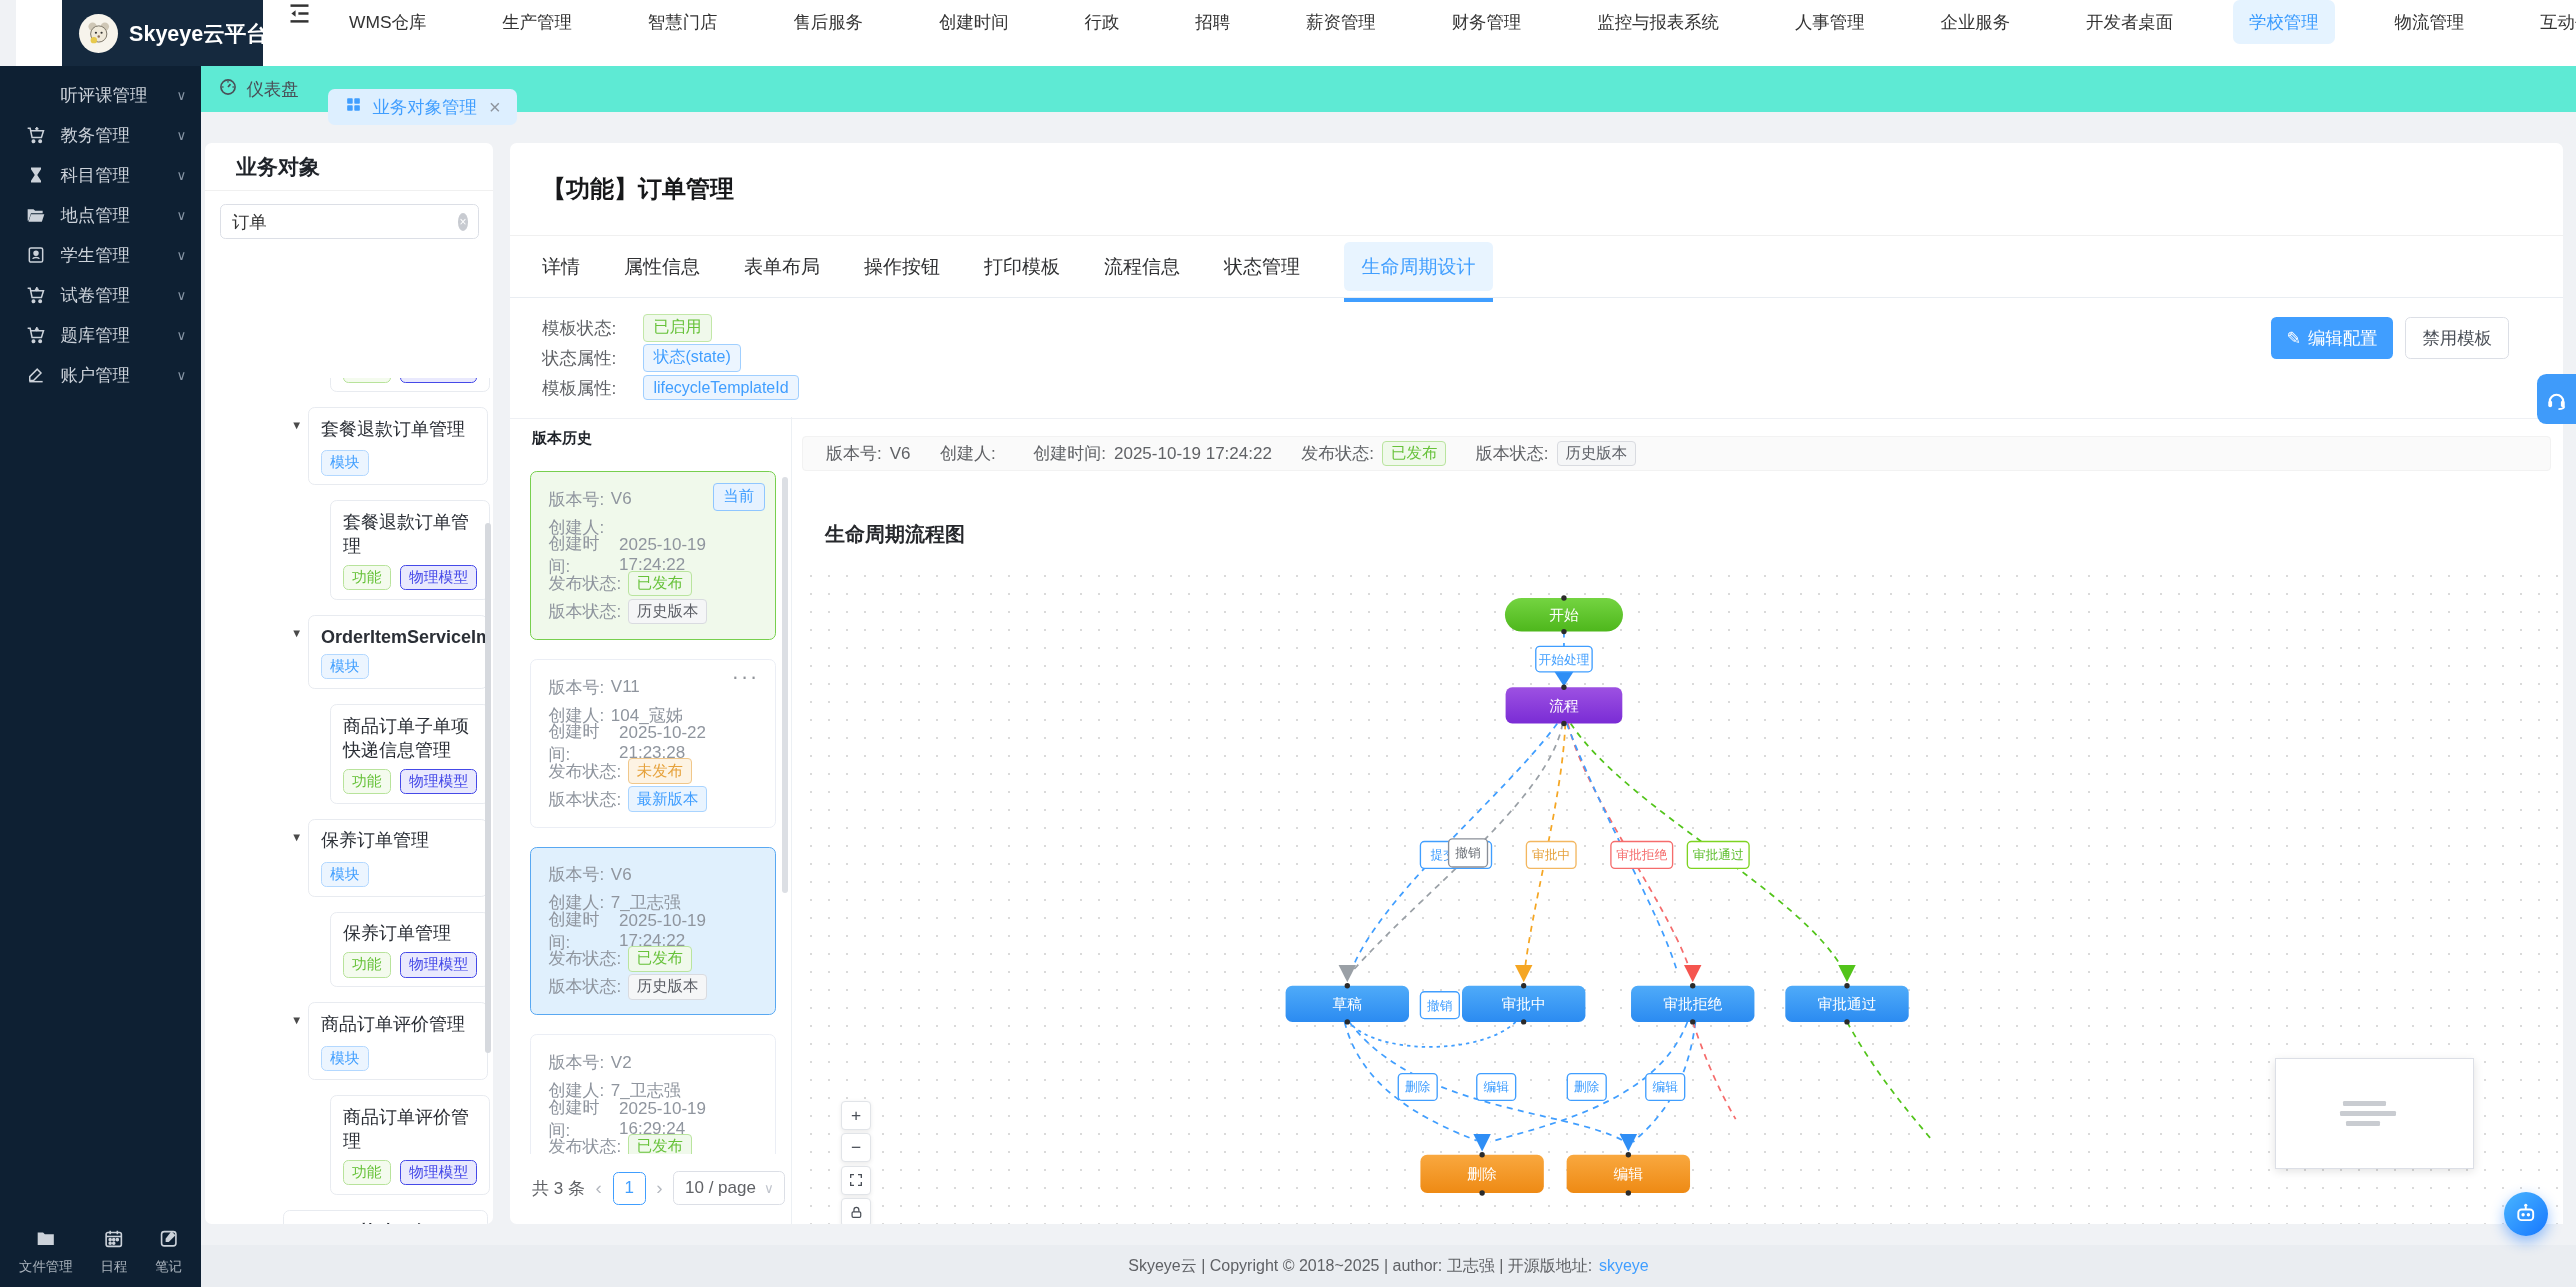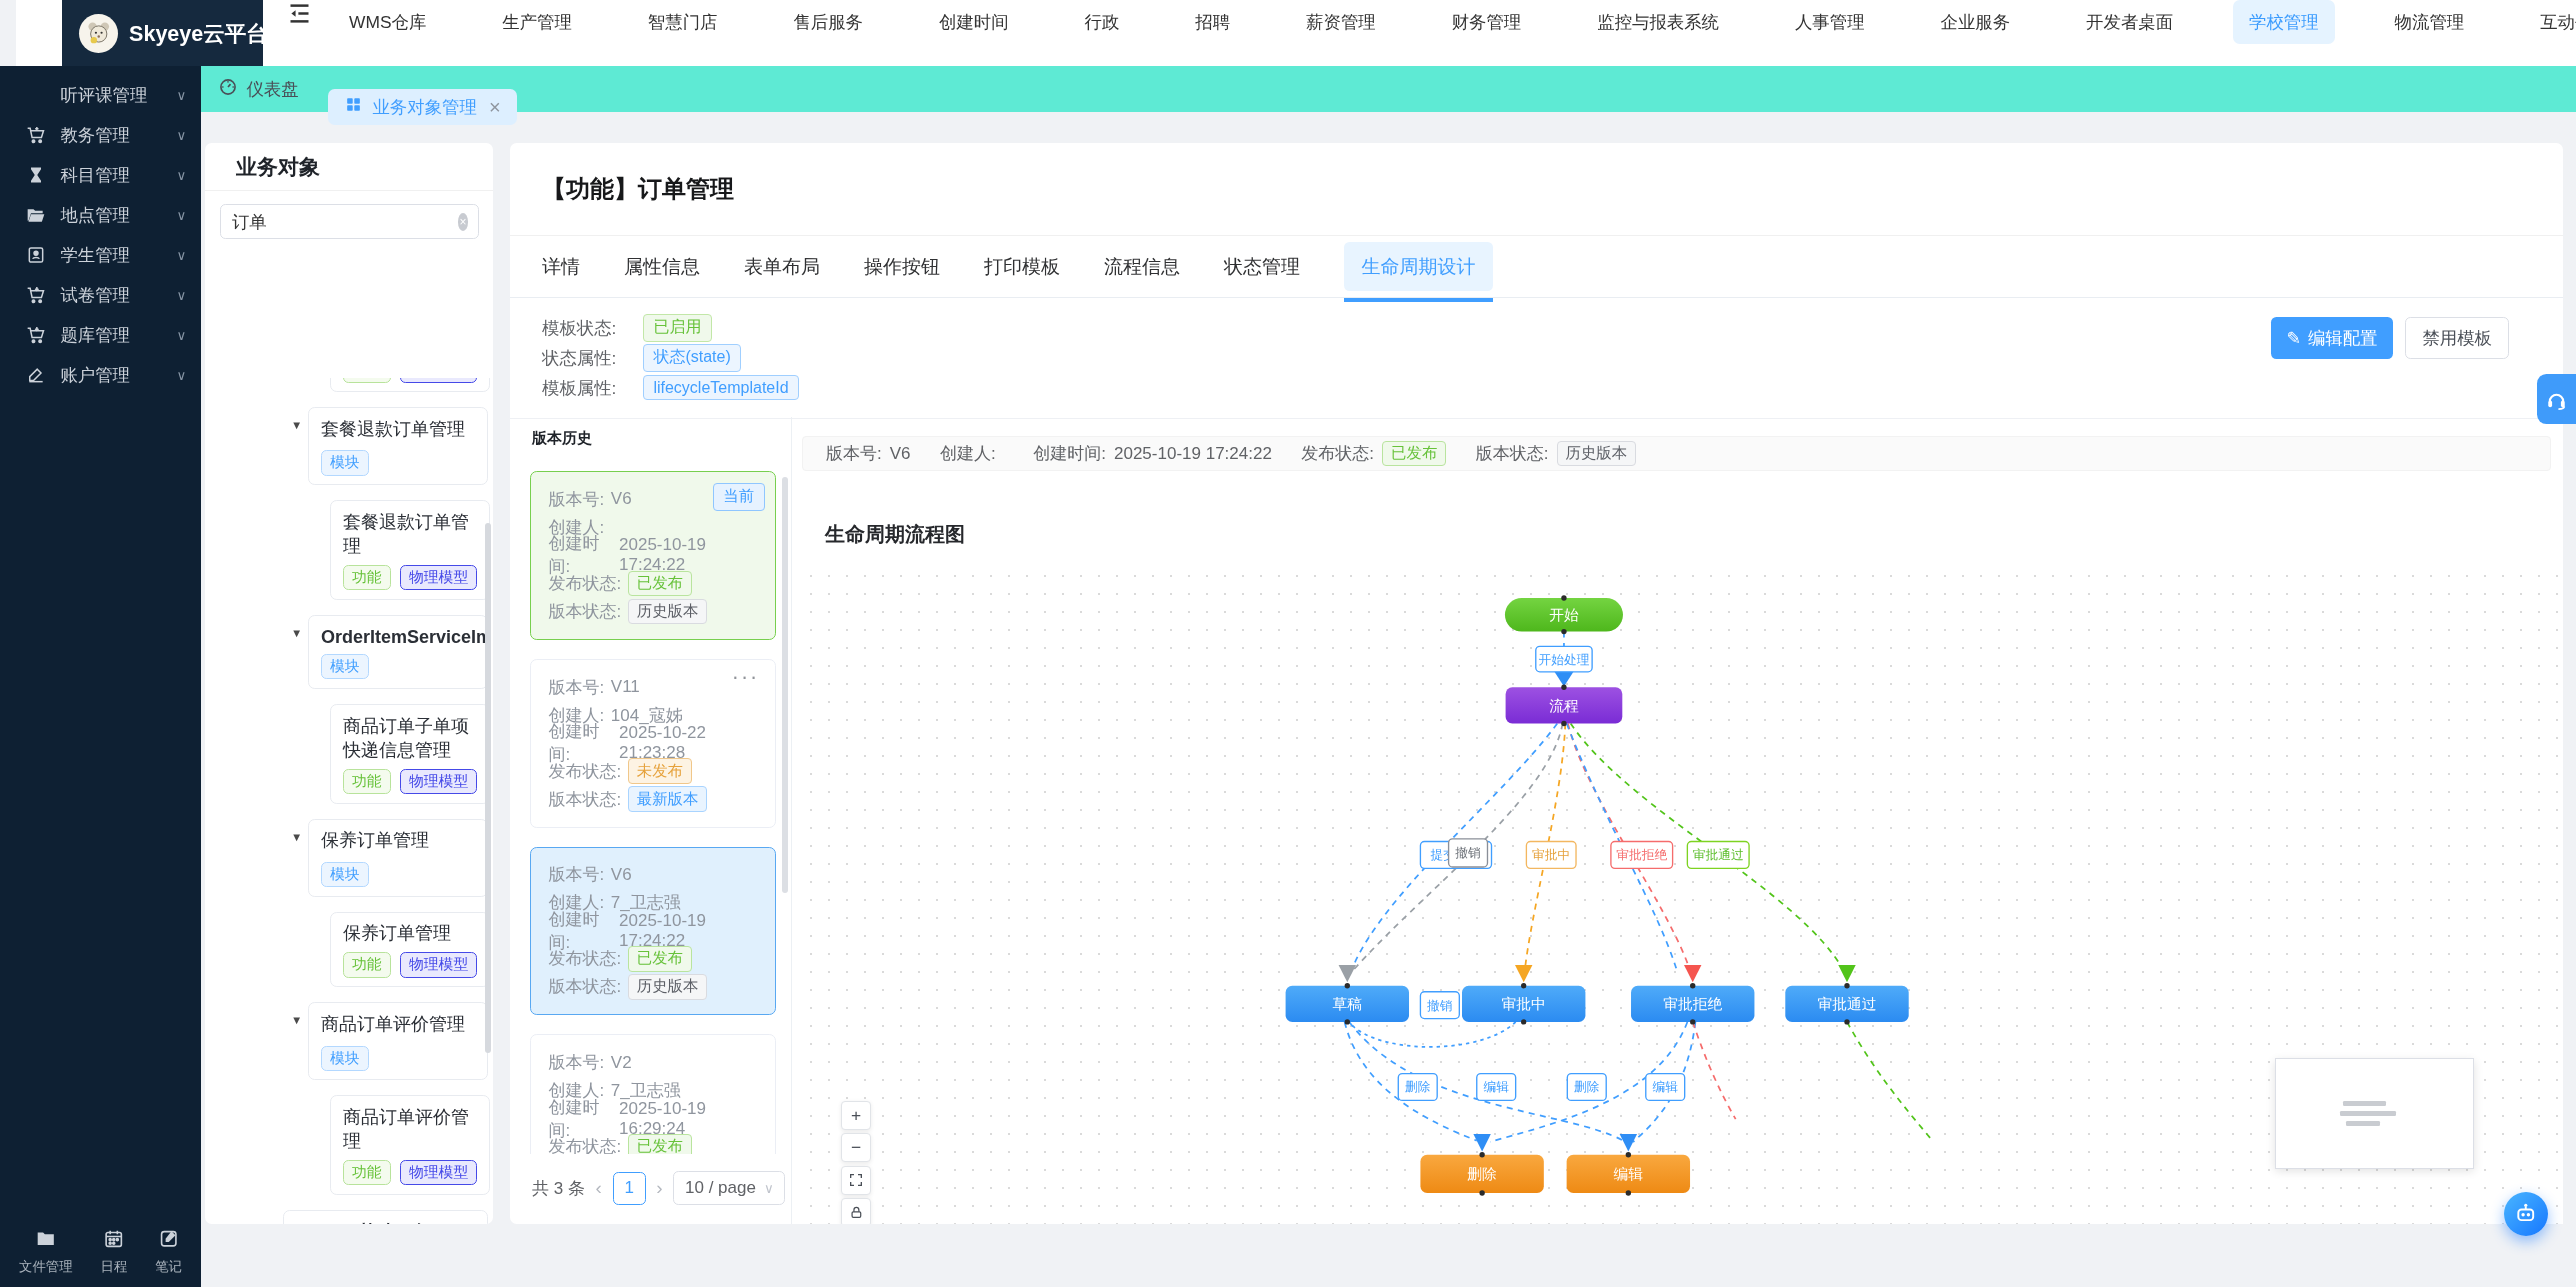--- a/index.html
+++ b/index.html
@@ -754,20 +754,24 @@
           <div class="minimap">
             <div class="mm-bar" style="left:67px;top:42px;width:43px;height:5.4px;"></div>
             <div class="mm-bar" style="left:64px;top:52px;width:56px;height:4.7px;"></div>
             <div class="mm-bar" style="left:70px;top:62px;width:34px;height:4.7px;"></div>
           </div>
         </div>
       </div>
     </div>
   </div>
 
+  <div class="footer">
+    <span>Skyeye云 | Copyright © 2018~2025 | author: 卫志强 | 开源版地址:</span>
+    <a>skyeye</a>
+  </div>
 
   <div class="support-tab">
     <svg width="23" height="23" viewBox="0 0 24 24">
         <path d="M5 14a7 7 0 0 1 14 0" fill="none" stroke="#fff" stroke-width="2.2"></path>
         <rect x="3.4" y="13" width="4" height="7" rx="2" fill="#fff"></rect>
         <rect x="16.6" y="13" width="4" height="7" rx="2" fill="#fff"></rect>
         <path d="M20 19c0 2-3 3-6 3" fill="none" stroke="#fff" stroke-width="2"></path>
       </svg>
   </div>
   <div class="ai-fab">

